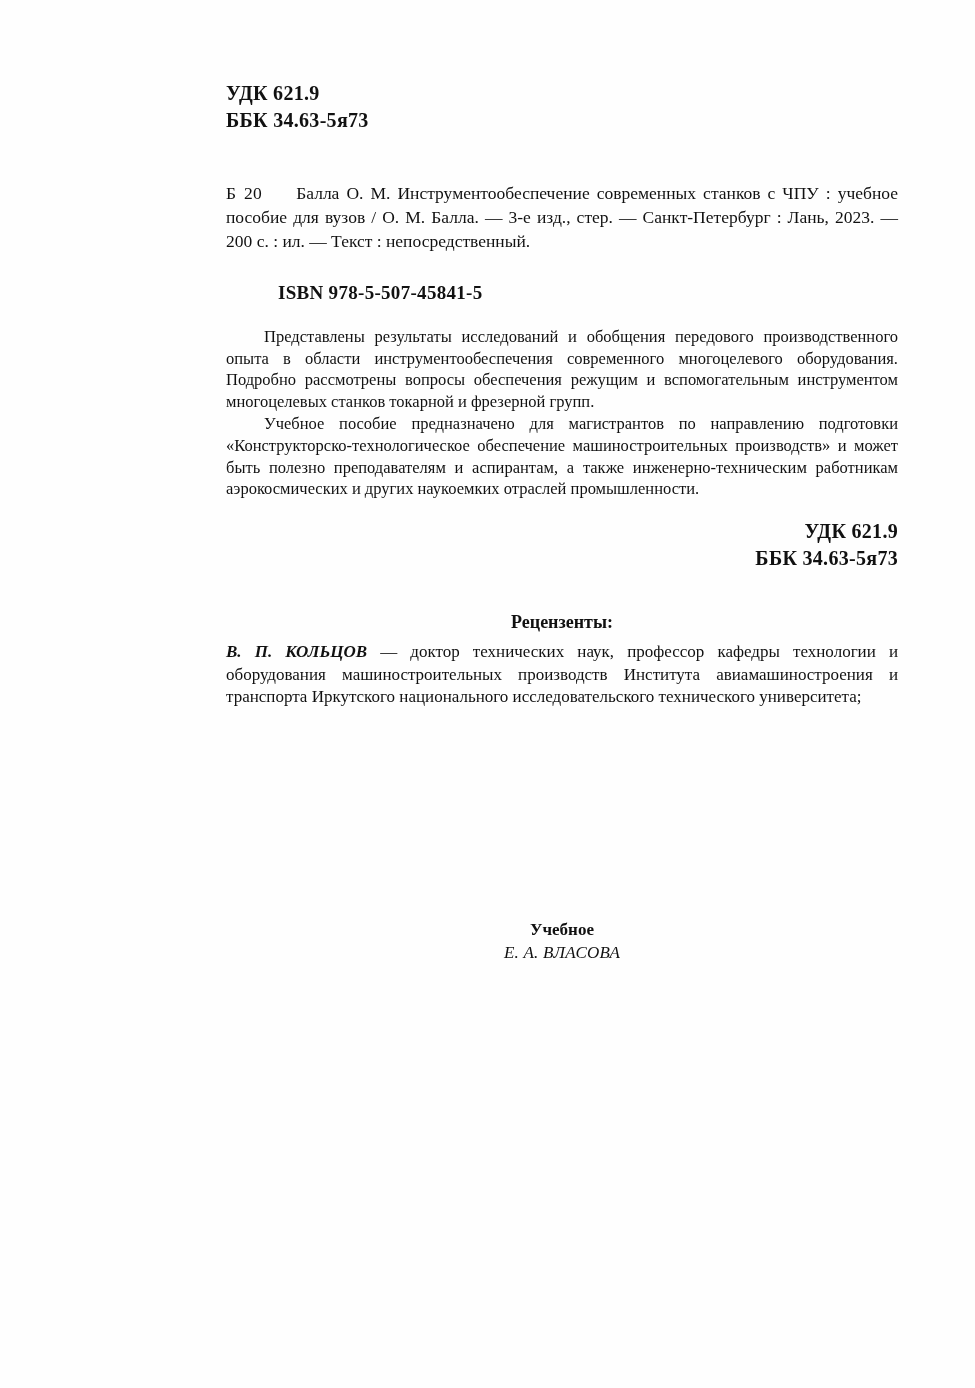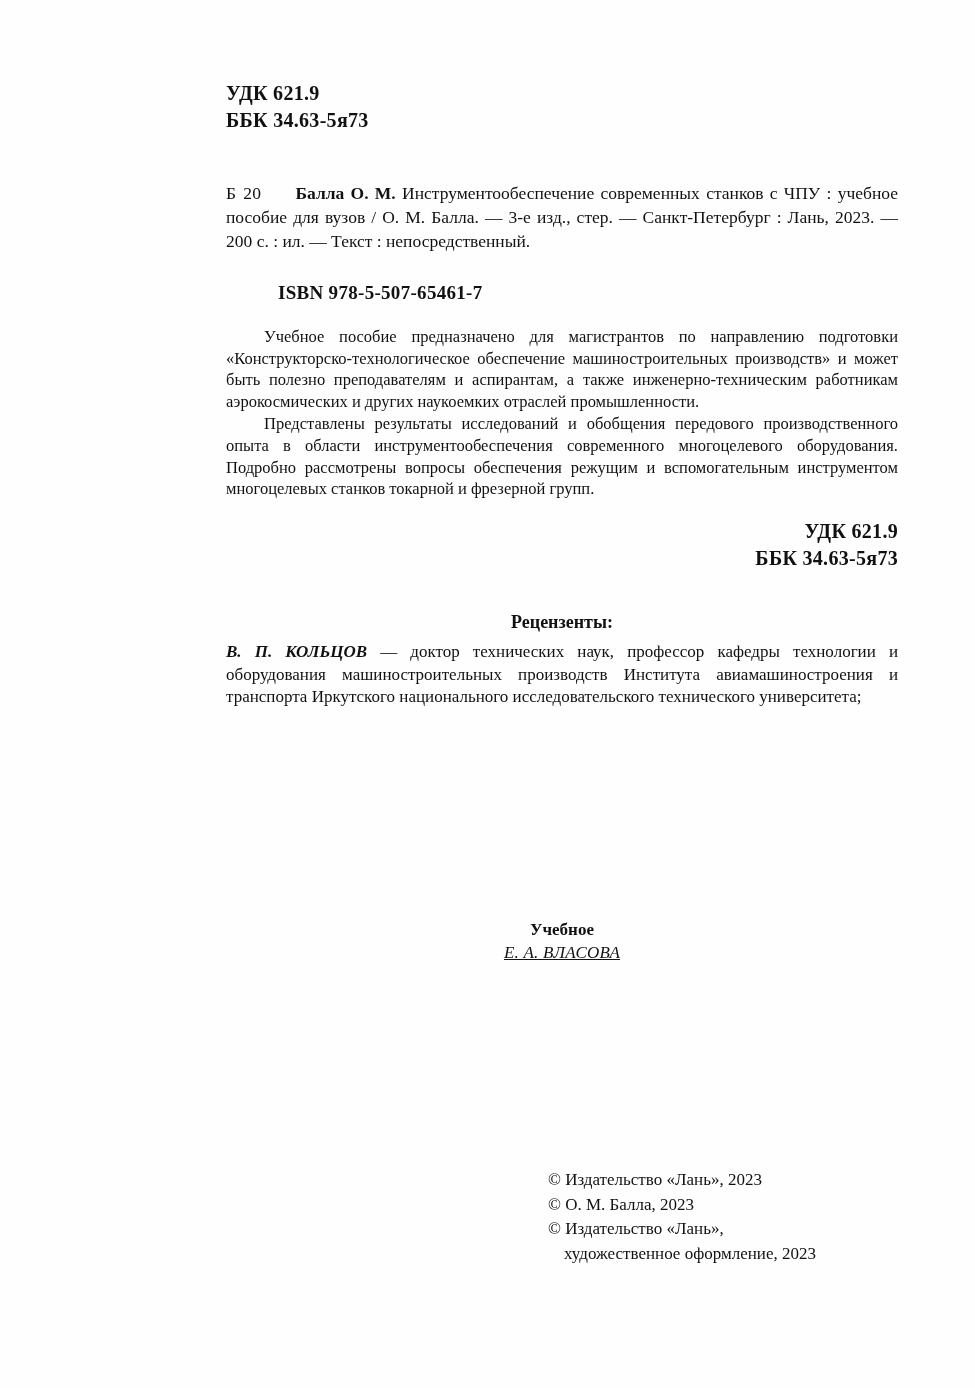--- a/index.html
+++ b/index.html
@@ -43,21 +43,21 @@
     font-size: 17.5px;
     line-height: 1.37;
     text-align: justify;
     text-justify: inter-word;
   }
   .cip-block .b20 {
     font-weight: normal;
     letter-spacing: 0.4px;
   }
   .cip-block .author {
-    font-weight: bold;
+    font-weight: normal;
   }
   .cip-indent {
     display: inline-block;
     width: 34px;
   }
   .isbn {
     margin-top: 28px;
     margin-left: 52px;
     font-size: 19px;
     font-weight: bold;
@@ -111,21 +111,20 @@
   }
   .cover-label {
     font-size: 17px;
     font-weight: bold;
   }
   .cover-name {
     margin-top: 3px;
     font-size: 17px;
     font-style: italic;
     letter-spacing: 0.2px;
-    text-decoration: underline;
   }
   .copyright {
     position: absolute;
     left: 548px;
     top: 1168px;
     width: 360px;
     font-size: 17px;
     line-height: 1.45;
   }
   .copyright div {
@@ -145,25 +144,25 @@
 
     <div class="udk-top">
       <div>УДК 621.9</div>
       <div>ББК 34.63-5я73</div>
     </div>
 
     <div class="cip-block">
       <span class="b20">Б 20</span><span class="cip-indent"></span><span class="author">Балла О. М.</span> <span>Инструментообеспечение современных станков с ЧПУ : учебное пособие для вузов / О. М. Балла. — 3-е изд., стер. — Санкт-Петербург : Лань, 2023. — 200 с. : ил. — Текст : непосредственный.</span>
     </div>
 
-    <div class="isbn">ISBN 978-5-507-65461-7</div>
+    <div class="isbn">ISBN 978-5-507-45841-5</div>
 
     <div class="annotation">
+      <p>Представлены результаты исследований и обобщения передового производственного опыта в области инструментообеспечения современного многоцелевого оборудования. Подробно рассмотрены вопросы обеспечения режущим и вспомогательным инструментом многоцелевых станков токарной и фрезерной групп.</p>
       <p>Учебное пособие предназначено для магистрантов по направлению подготовки «Конструкторско-технологическое обеспечение машиностроительных производств» и может быть полезно преподавателям и аспирантам, а также инженерно-техническим работникам аэрокосмических и других наукоемких отраслей промышленности.</p>
-      <p>Представлены результаты исследований и обобщения передового производственного опыта в области инструментообеспечения современного многоцелевого оборудования. Подробно рассмотрены вопросы обеспечения режущим и вспомогательным инструментом многоцелевых станков токарной и фрезерной групп.</p>
     </div>
 
     <div class="udk-bottom">
       <div>УДК 621.9</div>
       <div>ББК 34.63-5я73</div>
     </div>
 
     <div class="reviewers-title">Рецензенты:</div>
 
     <div class="reviewers">
@@ -172,20 +171,14 @@
       </p>
     </div>
 
   </div>
 
   <div class="cover-block">
     <div class="cover-label">Учебное</div>
     <div class="cover-name">Е. А. ВЛАСОВА</div>
   </div>
 
-  <div class="copyright">
-    <div>© Издательство «Лань», 2023</div>
-    <div>© О. М. Балла, 2023</div>
-    <div>© Издательство «Лань»,</div>
-    <div><span class="indent"></span><span>художественное оформление, 2023</span></div>
-  </div>
 
 </div>
 
 </body></html>

